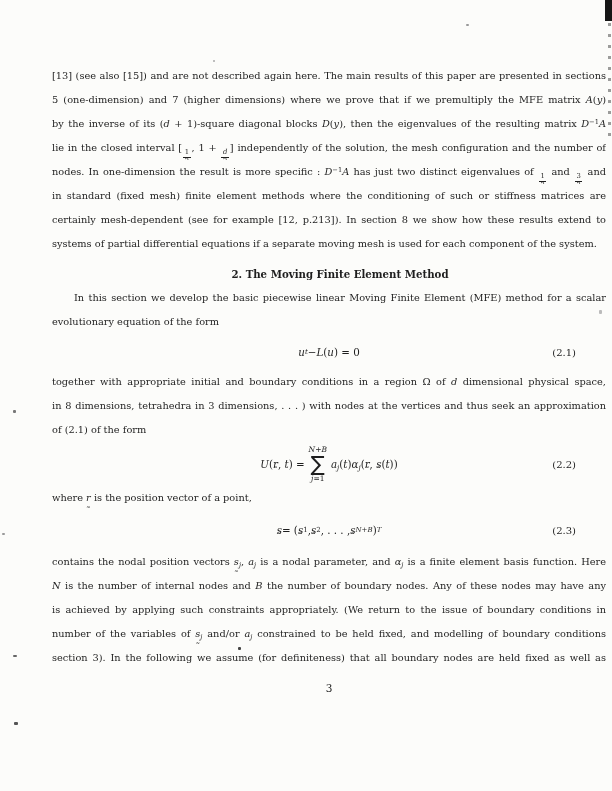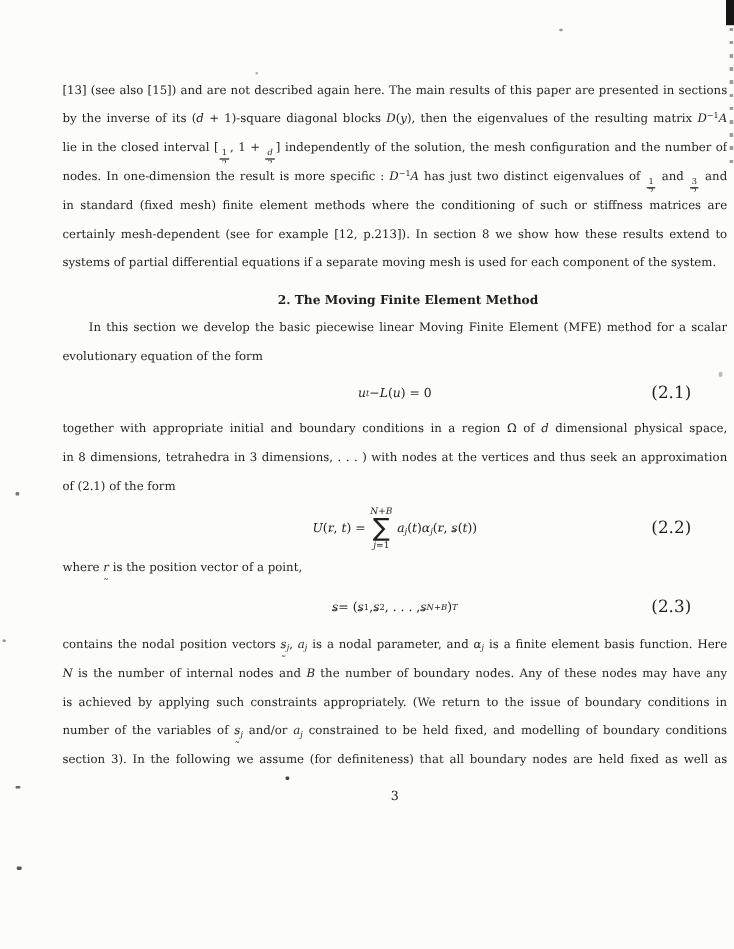--- a/index.html
+++ b/index.html
@@ -15,21 +15,21 @@
   .content { position:absolute; left:36px; top:64px; width:554px;margin-left:16px; }
   .jline {
     height:24px; line-height:24px; overflow:hidden;
     text-align:justify; text-align-last:justify;
   }
   .jline.lastline { text-align-last:left; }
   .indent { text-indent:22px; }
   .heading { height:24px; line-height:24px; margin-top:6px; font-weight:bold; font-size:10.2px;text-align:center; }
   .eqrow { position:relative; display:flex; align-items:center; justify-content:center; font-size:10.3px; }
   .eq1 { height:36px; } .eq2 { height:44px; } .eq3 { height:40px; }
-  .eqlabel { position:absolute; right:30px; top:50%; transform:translateY(-50%); font-size:14px; }
+  .eqlabel { position:absolute; right:30px; top:50%; transform:translateY(-50%); font-size:10px; }
   .eqbody { display:inline-flex; align-items:center; }
   sup { font-size:0.68em; vertical-align:0.5em; line-height:0; }
   sub { font-size:0.68em; vertical-align:-0.3em; line-height:0; }
   .frac { display:inline-flex; flex-direction:column; align-items:center; vertical-align:-0.5em; font-size:0.7em; line-height:1.15; margin:0 1px; }
   .frac .fn { border-bottom:0.8px solid currentColor; padding:0 1.5px; }
   .frac .fd { padding:0 1.5px; }
   .utld { display:inline-block; position:relative; }
   .utld::after { content:"\02DC"; position:absolute; left:50%; transform:translateX(-50%); bottom:-0.62em; font-size:0.95em; line-height:1; }
   .sumblk { display:inline-flex; flex-direction:column; align-items:center; margin:0 4px; }
   .sumblk .lim { font-size:7.5px; line-height:8px; }
@@ -54,20 +54,21 @@
   <div class="speck" style="left:14px;top:722px;width:4px;height:3px;background:#555;"></div>
   <div class="speck" style="left:238px;top:647px;width:3px;height:3px;background:#444;"></div>
   <div class="speck" style="left:466px;top:24px;width:3px;height:2px;background:#999;"></div>
   <div class="speck" style="left:213px;top:60px;width:2px;height:2px;background:#aaa;"></div>
   <div class="speck" style="left:599px;top:310px;width:3px;height:4px;background:#bbb;"></div>
 
   <div class="content">
 
     <div class="para">
         <div class="jline">[13] (see also [15]) and are not described again here. The main results of this paper are presented in sections</div>
+        <div class="jline">5 (one-dimension) and 7 (higher dimensions) where we prove that if we premultiply the MFE matrix <i>A</i>(<i>y</i>)</div>
         <div class="jline">by the inverse of its (<i>d</i> + 1)-square diagonal blocks <i>D</i>(<i>y</i>), then the eigenvalues of the resulting matrix <i>D</i><sup>−1</sup><i>A</i></div>
         <div class="jline">lie in the closed interval [<span class="frac">
             <span class="fn">1</span>
             <span class="fd">2</span>
           </span>, 1 + <span class="frac">
             <span class="fn"><i>d</i></span>
             <span class="fd">2</span>
           </span>] independently of the solution, the mesh configuration and the number of</div>
         <div class="jline">nodes. In one-dimension the result is more specific : <i>D</i><sup>−1</sup><i>A</i> has just two distinct eigenvalues of <span class="frac">
             <span class="fn">1</span>

